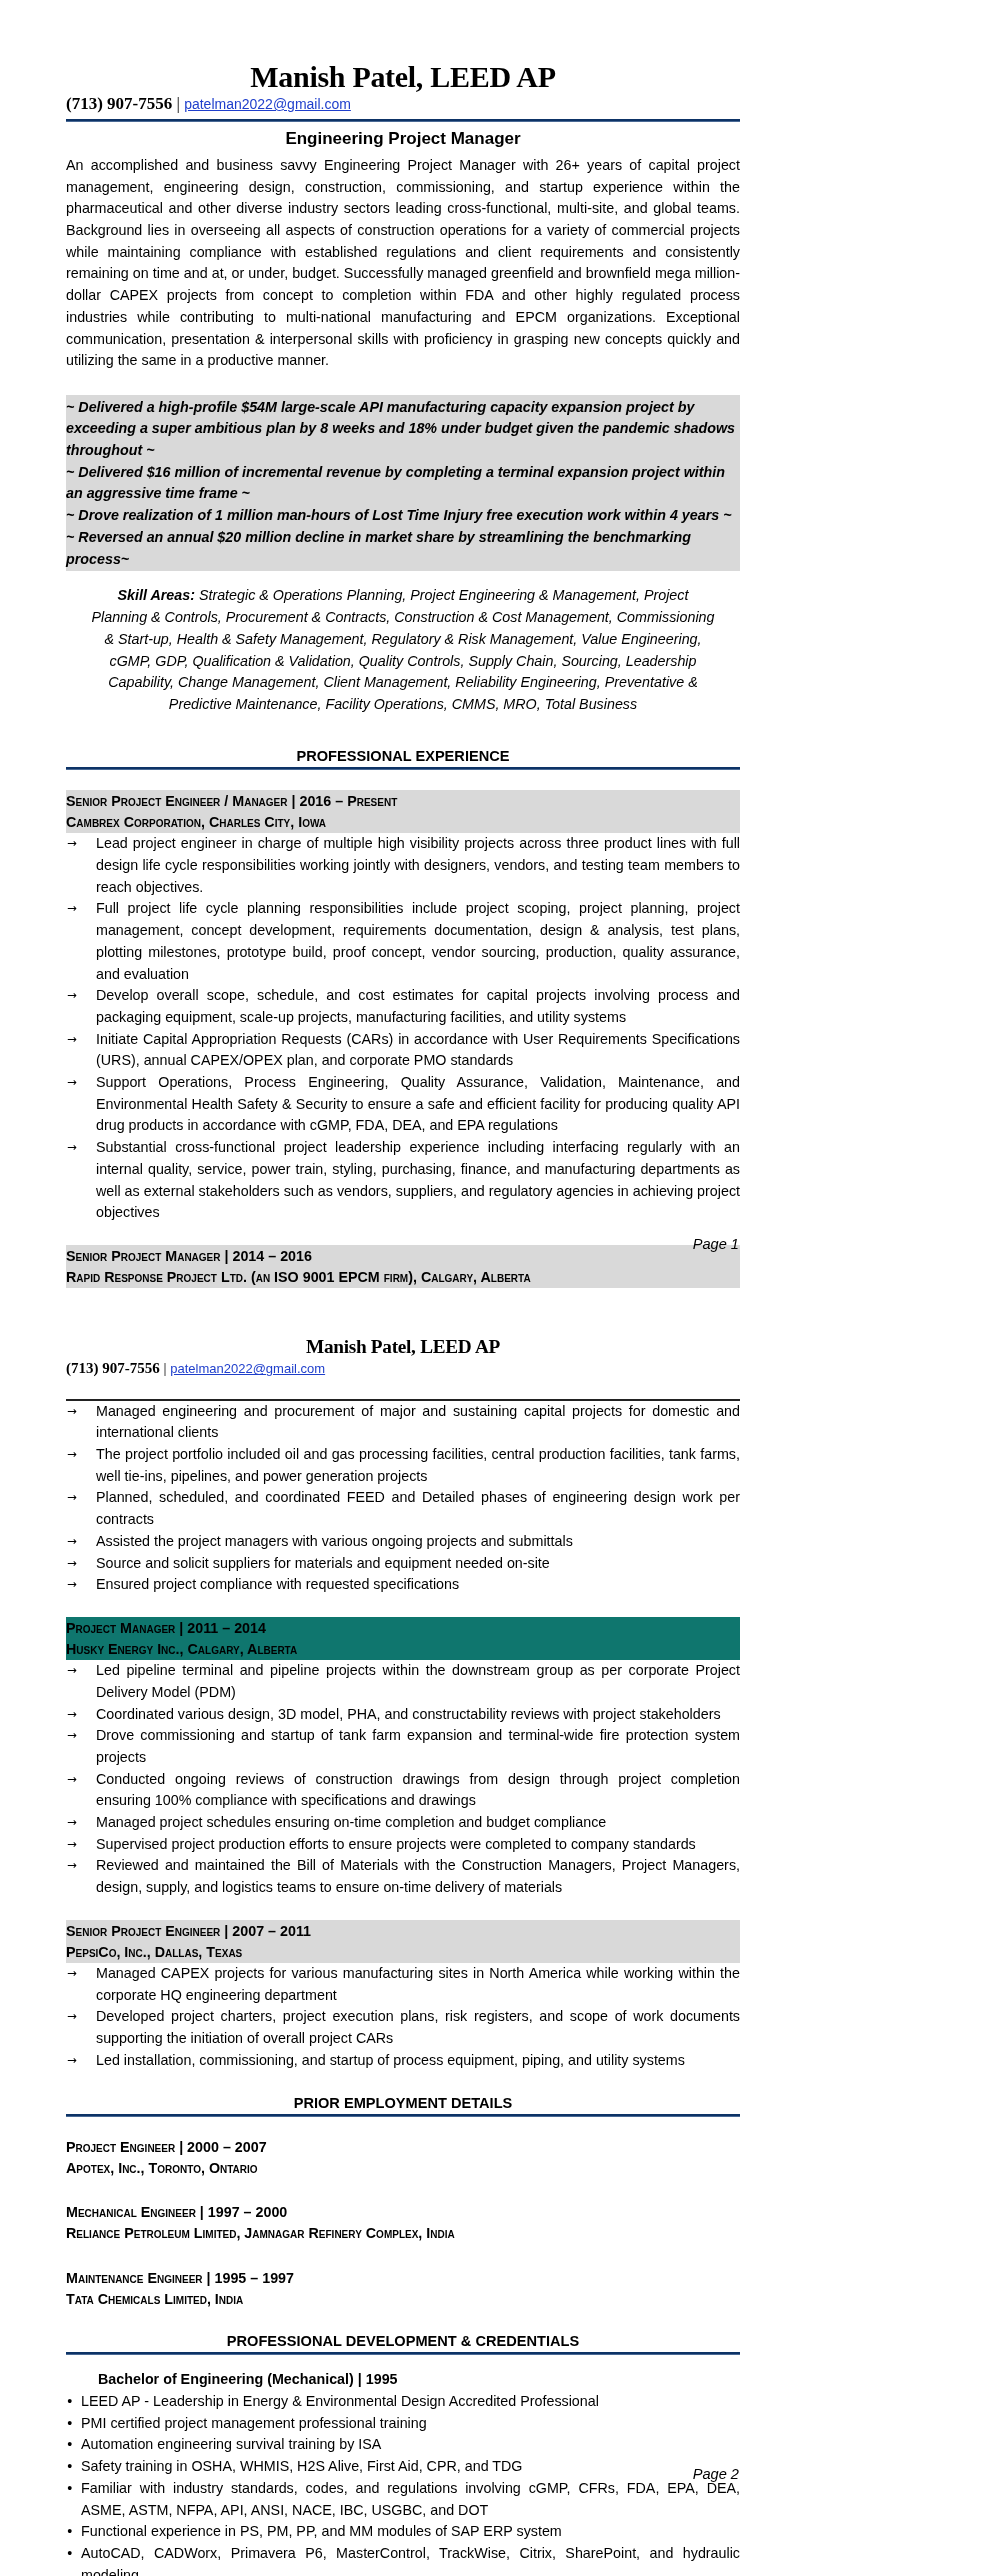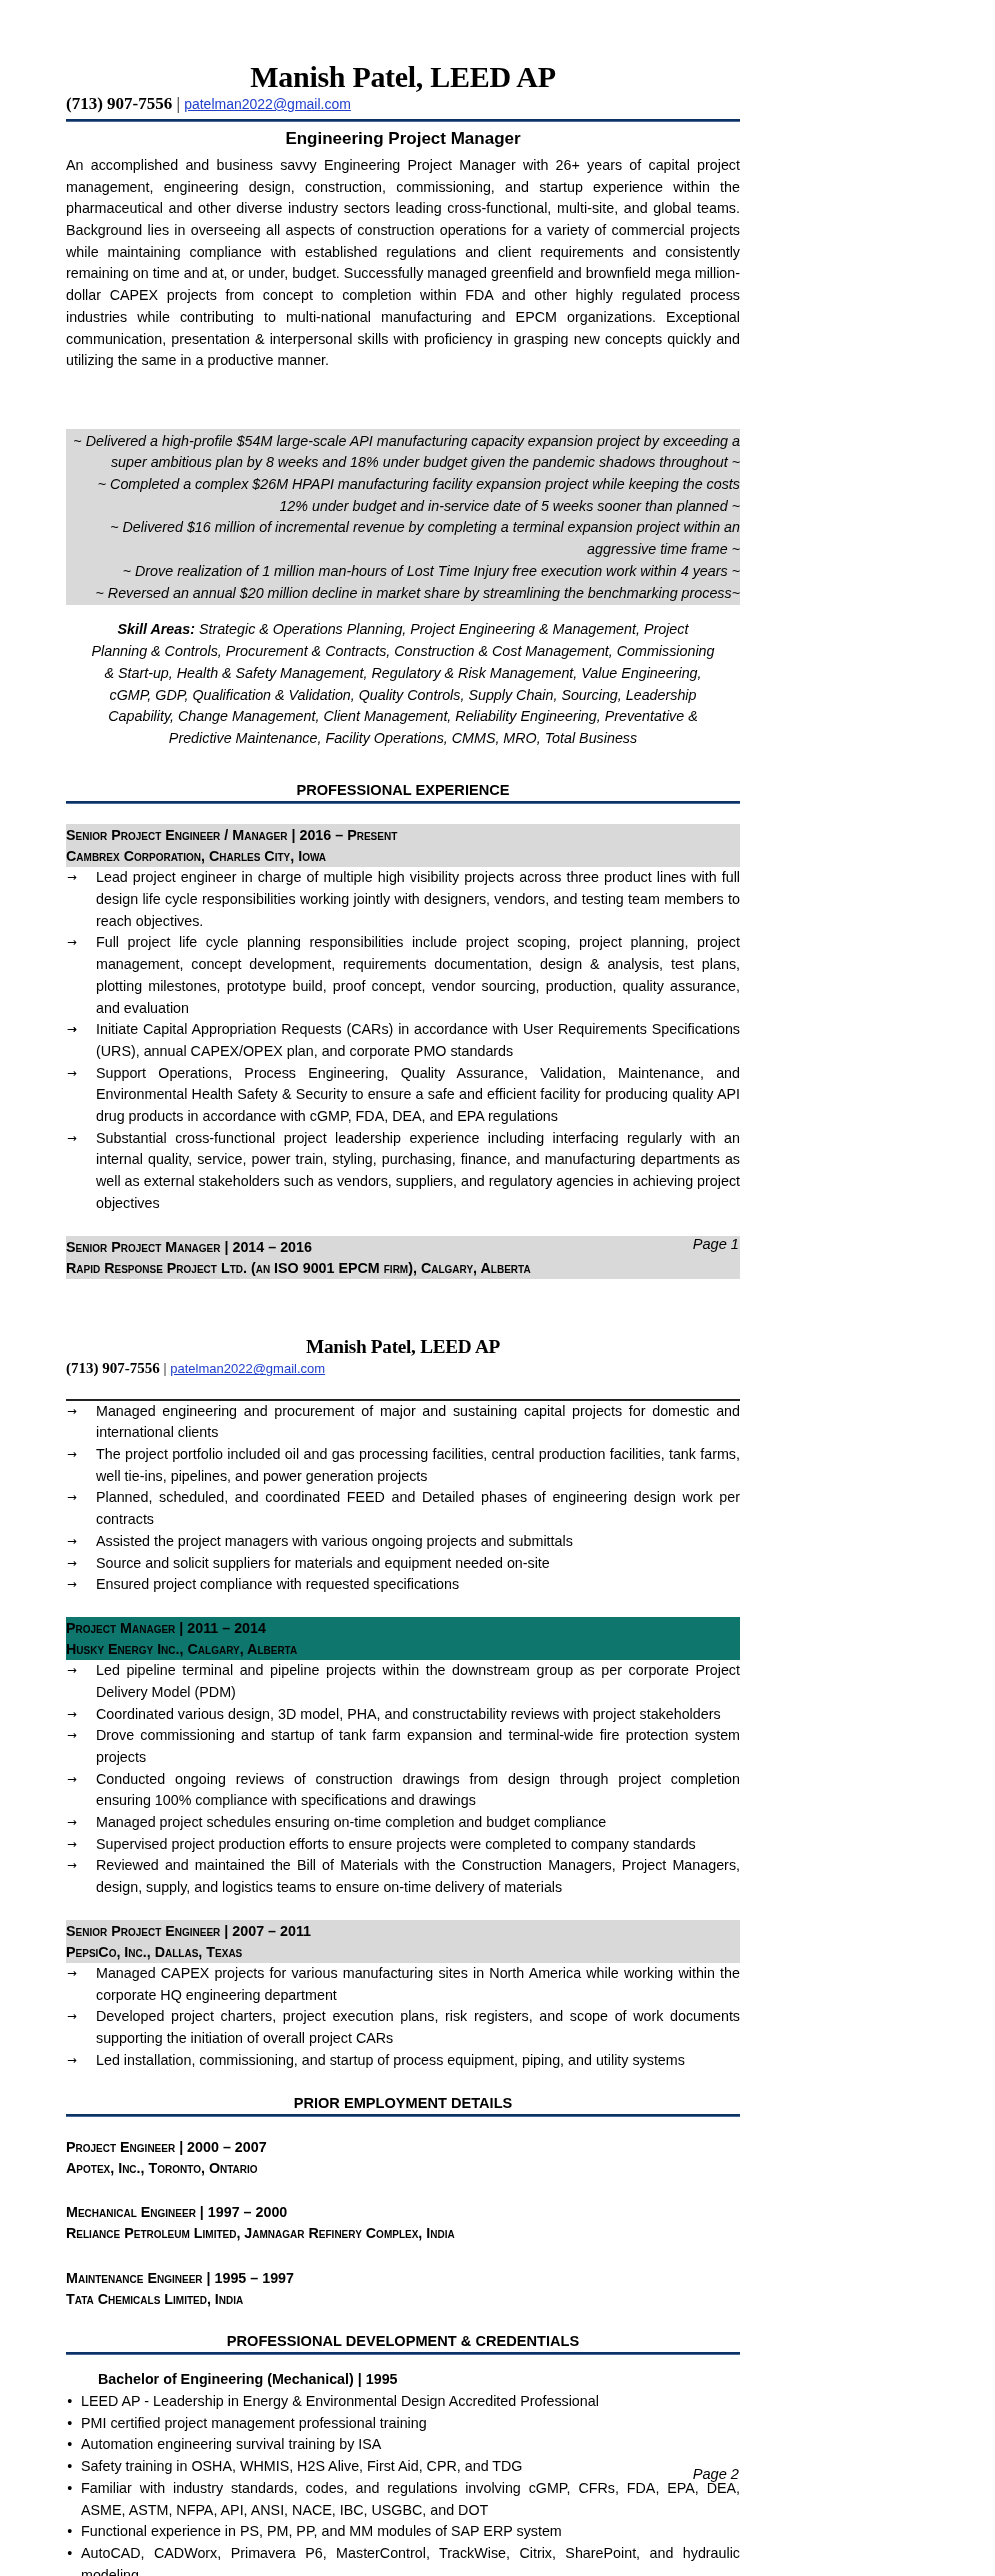--- a/index.html
+++ b/index.html
@@ -50,25 +50,24 @@
     .headline {
       text-align: center;
       font-weight: bold;
       font-size: 17px;
       line-height: 23.4px;
     }
     .summary { text-align: justify; }
 
     .highlights {
       background: #d9d9d9;
-      text-align: right;
+      text-align: left;
       font-style: italic;
-      font-weight: normal;
+      font-weight: bold;
       padding: 1.2px 0;
-      margin-top: 34px;
     }
     .skills {
       text-align: center;
       font-style: italic;
       padding: 0 23.4px;
     }
     .skills b { font-weight: bold; }
 
     .section-title {
       text-align: center;
@@ -137,42 +136,41 @@
   <div style="height:4.7px"></div>
   <div class="blue-rule" style="background: rgb(13, 51, 102);"></div>
   <div style="height:4.7px"></div>
   <div class="headline">Engineering Project Manager</div>
   <div style="height:4.7px"></div>
   <p class="summary">An accomplished and business savvy Engineering Project Manager with 26+ years of capital project management, engineering design, construction, commissioning, and startup experience within the pharmaceutical and other diverse industry sectors leading cross-functional, multi-site, and global teams. Background lies in overseeing all aspects of construction operations for a variety of commercial projects while maintaining compliance with established regulations and client requirements and consistently remaining on time and at, or under, budget. Successfully managed greenfield and brownfield mega million-dollar CAPEX projects from concept to completion within FDA and other highly regulated process industries while contributing to multi-national manufacturing and EPCM organizations. Exceptional communication, presentation &amp; interpersonal skills with proficiency in grasping new concepts quickly and utilizing the same in a productive manner.</p>
 
   <div style="height:23.4px"></div>
   <div class="highlights" style="background: rgb(217, 217, 217);">
     <div>~ Delivered a high-profile $54M large-scale API manufacturing capacity expansion project by exceeding a super ambitious plan by 8 weeks and 18% under budget given the pandemic shadows throughout ~</div>
-    <div>~ Completed a complex $26M HPAPI manufacturing facility expansion project while keeping the costs 12% under budget and in-service date of 5 weeks sooner than planned ~</div>
     <div>~ Delivered $16 million of incremental revenue by completing a terminal expansion project within an aggressive time frame ~</div>
     <div>~ Drove realization of 1 million man-hours of Lost Time Injury free execution work within 4 years ~</div>
     <div>~ Reversed an annual $20 million decline in market share by streamlining the benchmarking process~</div>
   </div>
 
   <div style="height:14px"></div>
   <p class="skills"><b>Skill Areas:</b><span> Strategic &amp; Operations Planning, Project Engineering &amp; Management, Project Planning &amp; Controls, Procurement &amp; Contracts, Construction &amp; Cost Management, Commissioning &amp; Start-up, Health &amp; Safety Management, Regulatory &amp; Risk Management, Value Engineering, cGMP, GDP, Qualification &amp; Validation, Quality Controls, Supply Chain, Sourcing, Leadership Capability, Change Management, Client Management, Reliability Engineering, Preventative &amp; Predictive Maintenance, Facility Operations, CMMS, MRO, Total Business</span></p>
 
   <div style="height:30px"></div>
   <div class="section-title">PROFESSIONAL EXPERIENCE</div>
   <div class="blue-rule" style="background: rgb(13, 51, 102);"></div>
 
   <div style="height:20px"></div>
   <div class="job-header" style="background: rgb(217, 217, 217);">
     <div>Senior Project Engineer / Manager | 2016 – Present</div>
     <div>Cambrex Corporation, Charles City, Iowa</div>
   </div>
   <ul class="arrows">
     <li><span class="arrow">→</span><span>Lead project engineer in charge of multiple high visibility projects across three product lines with full design life cycle responsibilities working jointly with designers, vendors, and testing team members to reach objectives.</span></li>
     <li><span class="arrow">→</span><span>Full project life cycle planning responsibilities include project scoping, project planning, project management, concept development, requirements documentation, design &amp; analysis, test plans, plotting milestones, prototype build, proof concept, vendor sourcing, production, quality assurance, and evaluation</span></li>
-    <li><span class="arrow">→</span></li>
+    <li><span class="arrow">→</span><span>Develop overall scope, schedule, and cost estimates for capital projects involving process and packaging equipment, scale-up projects, manufacturing facilities, and utility systems</span></li>
     <li><span class="arrow">→</span><span>Initiate Capital Appropriation Requests (CARs) in accordance with User Requirements Specifications (URS), annual CAPEX/OPEX plan, and corporate PMO standards</span></li>
     <li><span class="arrow">→</span><span>Support Operations, Process Engineering, Quality Assurance, Validation, Maintenance, and Environmental Health Safety &amp; Security to ensure a safe and efficient facility for producing quality API drug products in accordance with cGMP, FDA, DEA, and EPA regulations</span></li>
     <li><span class="arrow">→</span><span>Substantial cross-functional project leadership experience including interfacing regularly with an internal quality, service, power train, styling, purchasing, finance, and manufacturing departments as well as external stakeholders such as vendors, suppliers, and regulatory agencies in achieving project objectives</span></li>
   </ul>
 
   <div style="height:21px"></div>
   <div class="job-header" style="background: rgb(217, 217, 217);">
     <div>Senior Project Manager | 2014 – 2016</div>
     <div>Rapid Response Project Ltd. (an ISO 9001 EPCM firm), Calgary, Alberta</div>
   </div>

